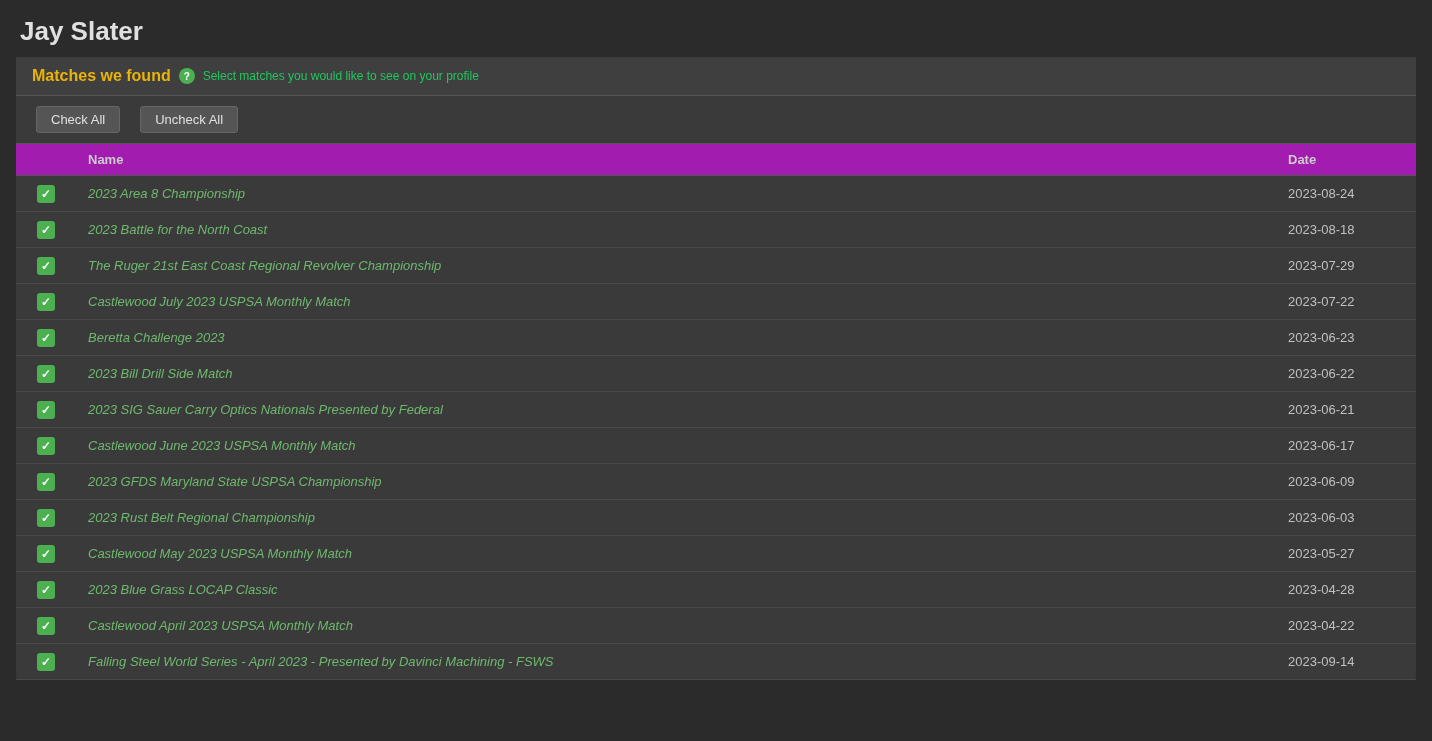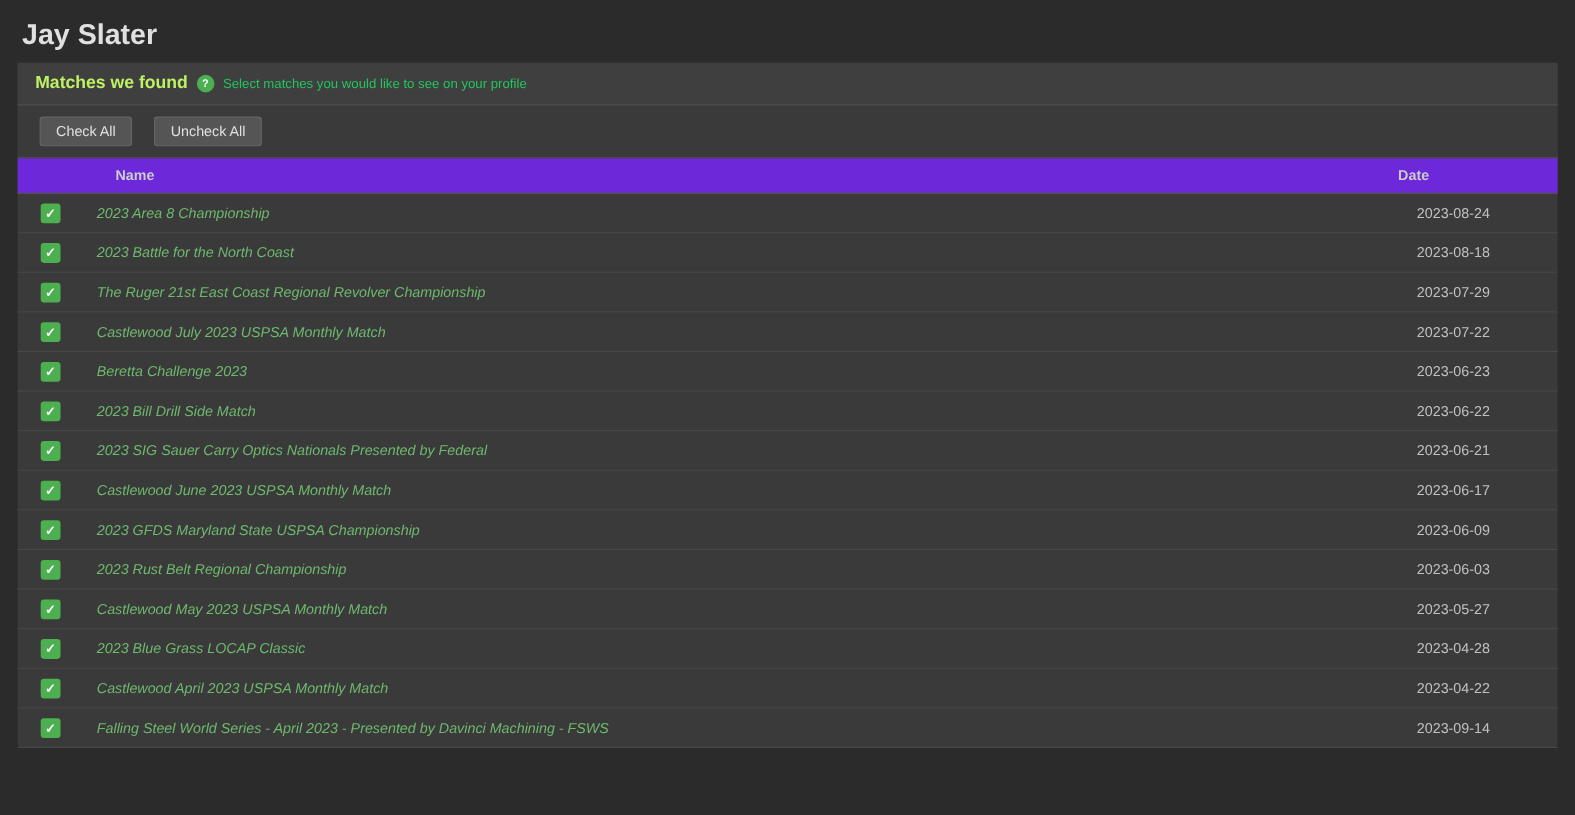--- a/index.html
+++ b/index.html
@@ -38,21 +38,21 @@
       align-items: center;
       padding: 10px 16px;
       background-color: #3f3f3f;
       border-bottom: 1px solid #555;
       gap: 8px;
     }
 
     .matches-header-title {
       font-size: 16px;
       font-weight: bold;
-      color: #bef264;
+      color: #eab308;
     }
 
     .info-icon {
       display: inline-flex;
       align-items: center;
       justify-content: center;
       width: 16px;
       height: 16px;
       background-color: #4caf50;
       border-radius: 50%;
@@ -81,23 +81,23 @@
       border: 1px solid #666;
       background-color: #555;
       color: #e0e0e0;
       border-radius: 3px;
       cursor: pointer;
     }
 
     .table-header {
       display: grid;
       grid-template-columns: 60px 1fr 140px;
-      background-color: #6d28d9;
+      background-color: #a21caf;
       border-bottom: 1px solid #555;
-      padding: 8px 17px;
+      padding: 8px 0;
     }
 
     .table-header-cell {
       font-weight: bold;
       color: #ccc;
       font-size: 13px;
       padding: 0 12px;
     }
 
     .table-row {

